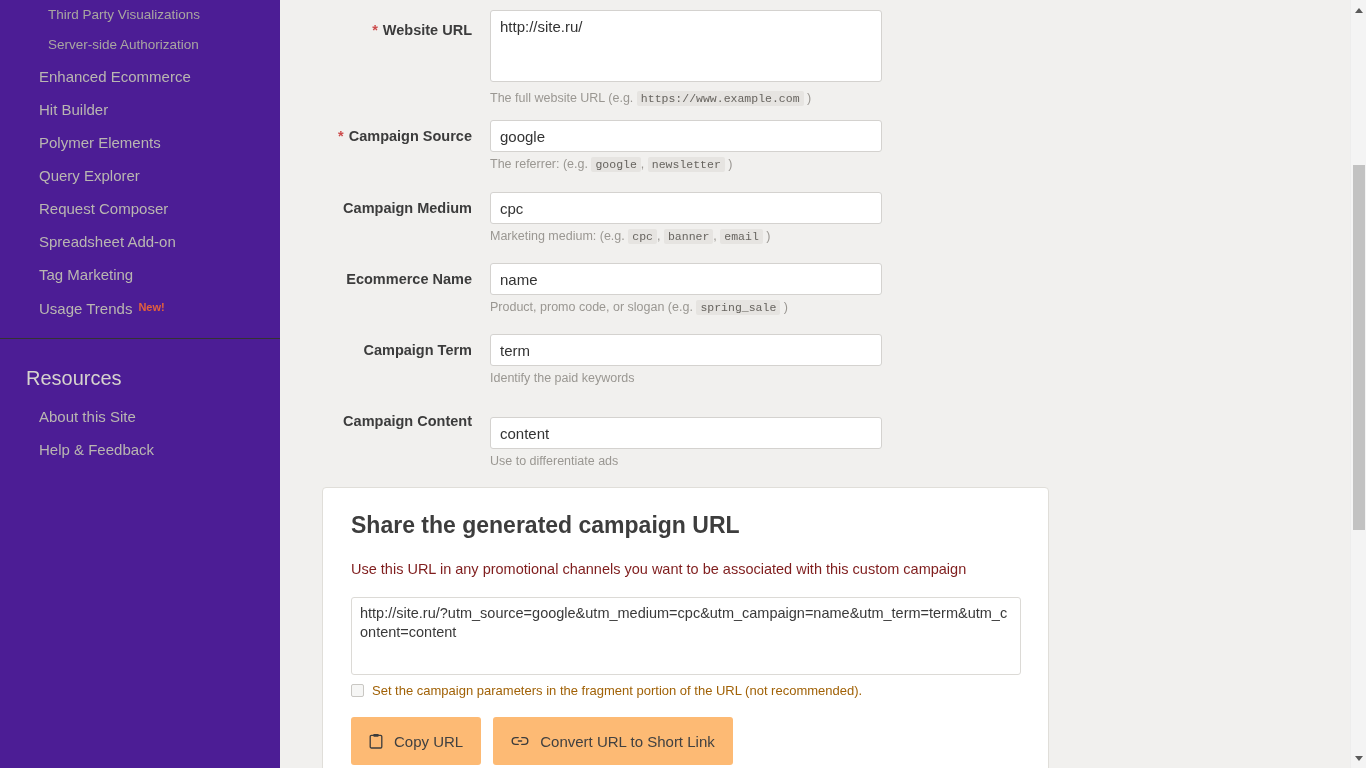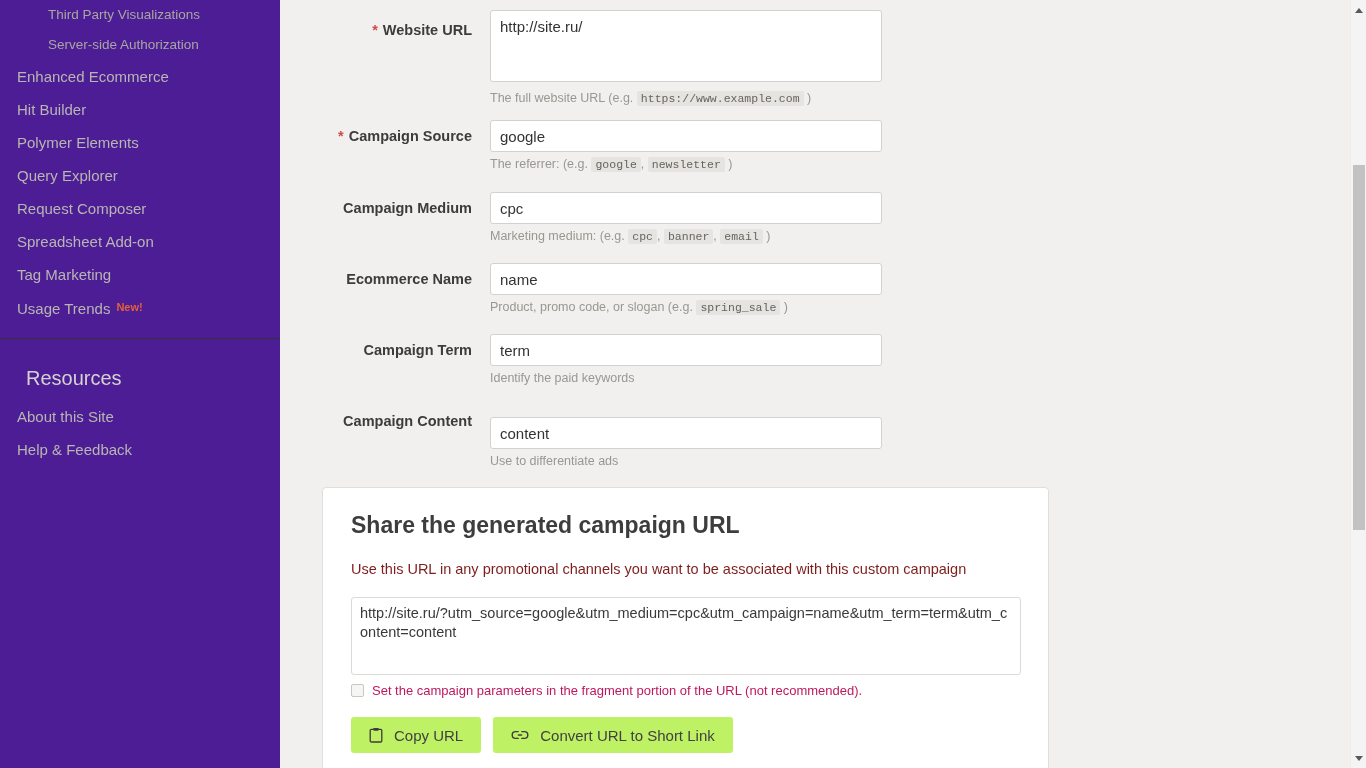--- a/index.html
+++ b/index.html
@@ -20,21 +20,21 @@
     background: #4c1d95;
     overflow: hidden;
   }
   #sidebar .nav-section { padding-top: 0; }
   .nav-item {
     display: block;
     color: #b9b6b1;
     font-size: 15px;
     line-height: 33px;
     height: 33px;
-    padding-left: 17px;
+    padding-left: 39px;
     white-space: nowrap;
     text-decoration: none;
     cursor: pointer;
   }
   .nav-item.sub {
     padding-left: 48px;
     font-size: 13.5px;
     color: #a9a6a1;
     line-height: 30px;
     height: 30px;
@@ -161,40 +161,40 @@
     resize: none;
     outline: none;
     overflow: hidden;
     white-space: pre-wrap;
     word-break: break-all;
   }
   .chk-row {
     display: flex; align-items: center;
     margin-top: 8px;
     font-size: 13px;
-    color: #be185d;
+    color: #a16207;
   }
   .chk-box {
     width: 13px; height: 13px;
     border: 1px solid #c9c7c3;
     background: #f6f6f5;
     border-radius: 2px;
     margin-right: 8px;
     flex: 0 0 auto;
   }
   .btn-row { display: flex; margin-top: 19px; gap: 12px; }
   .btn {
     display: inline-flex;
     align-items: center;
     gap: 11px;
-    background: #bef264;
+    background: #fdba74;
     border: none;
     border-radius: 3px;
     padding: 0 18px;
-    height: 36px;
+    height: 48px;
     font-size: 15px;
     color: #414141;
     cursor: pointer;
     font-family: "Liberation Sans", sans-serif;
   }
   .btn svg { display: block; }
 
   
   #scrollbar {
     position: absolute; right: 0; top: 0;

